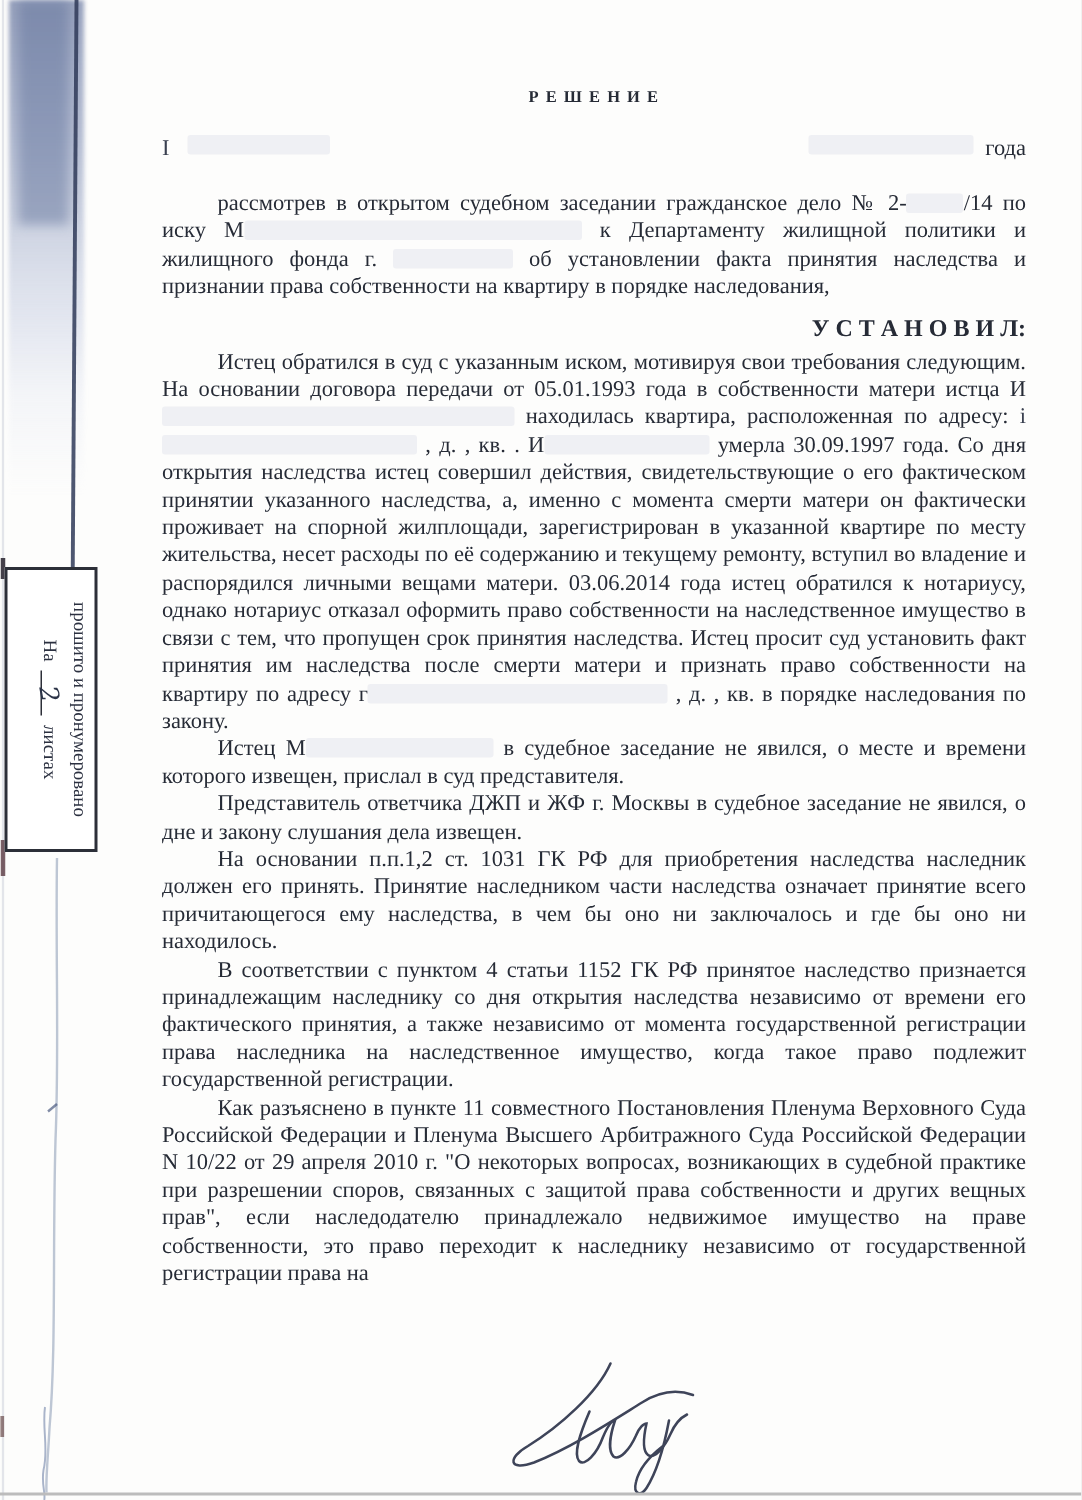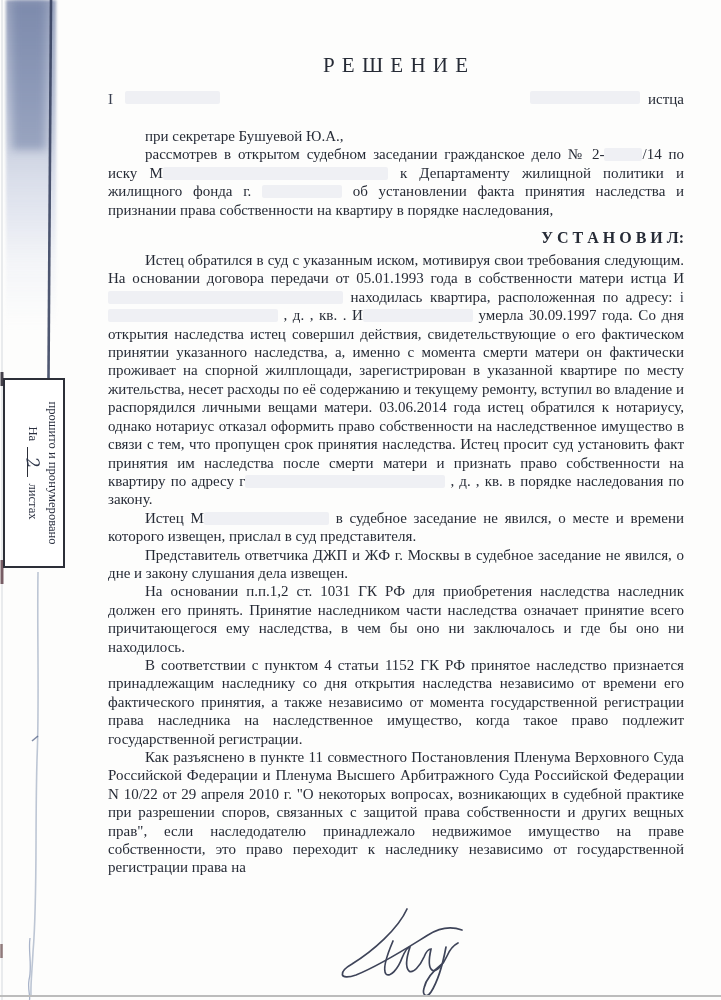--- a/index.html
+++ b/index.html
@@ -48,21 +48,21 @@
   .stamp-count{
     display:inline-block;font-size:17px;font-style:italic;
     font-family:"DejaVu Serif",serif;color:#2c3448;
     transform:rotate(-10deg) translateY(2px);
   }
   
   .doc{
     position:absolute;left:108px;top:55px;width:576px;
     font-size:15px;line-height:18.4px;
   }
-  .title{ text-align:center;font-weight:normal;letter-spacing:1px;font-size:21px;line-height:20px; }
+  .title{ text-align:center;font-weight:bold;letter-spacing:1px;font-size:11px;line-height:20px; }
   .date-row{ display:flex;align-items:baseline;margin-top:15px;height:19px; }
   .dim{ color:#3a4050; }
   .spacer{ flex:1; }
   .redact{
     display:inline-block;height:13px;vertical-align:-2px;
     background:rgba(211,215,226,0.32);border-radius:2px;
   }
   .intro-block{ margin-top:18px; }
   .section-heading{
     text-align:right;font-weight:bold;font-size:16px;
@@ -104,25 +104,24 @@
   </div>
 
   <div class="doc">
     <div class="title">Р Е Ш Е Н И Е</div>
 
     <div class="date-row">
       <span class="dim">I</span>
       <span class="redact" style="width:95px;margin-left:12px"></span>
       <span class="spacer"></span>
       <span class="redact" style="width:110px;margin-right:8px"></span>
-      <span>истца</span>
+      <span>года</span>
     </div>
 
     <div class="intro-block">
-        <p class="para indent">при секретаре Бушуевой Ю.А.,</p>
         <p class="para indent">рассмотрев в открытом судебном заседании гражданское дело № 2-<span class="redact" style="width: 38px;"></span>/14 по иску М<span class="redact" style="width: 225px;"></span> к Департаменту жилищной политики и жилищного фонда г. <span class="redact" style="width: 80px;"></span> об установлении факта принятия наследства и признании права собственности на квартиру в порядке наследования,</p>
       </div>
 
     <div class="section-heading">У С Т А Н О В И Л:</div>
 
     <div>
         <p class="para indent">Истец обратился в суд с указанным иском, мотивируя свои требования следующим. На основании договора передачи от 05.01.1993 года в собственности матери истца И<span class="redact" style="width: 235px;"></span> находилась квартира, расположенная по адресу: <span class="dim">i</span><span class="redact" style="width: 170px;"></span> , д.  , кв.  .  И<span class="redact" style="width: 110px;"></span> умерла 30.09.1997 года. Со дня открытия наследства истец совершил действия, свидетельствующие о его фактическом принятии указанного наследства, а, именно с момента смерти матери он фактически проживает на спорной жилплощади, зарегистрирован в указанной квартире по месту жительства, несет расходы по её содержанию и текущему ремонту, вступил во владение и распорядился личными вещами матери. 03.06.2014 года истец обратился к нотариусу, однако нотариус отказал оформить право собственности на наследственное имущество в связи с тем, что пропущен срок принятия наследства.  Истец просит суд установить факт принятия им наследства после смерти матери и признать право собственности на квартиру по адресу г<span class="redact" style="width: 200px;"></span> , д.  , кв.   в порядке наследования по закону.</p>
         <p class="para indent">Истец М<span class="redact" style="width: 125px;"></span> в судебное заседание не явился, о месте и времени которого извещен, прислал в суд представителя.</p>
         <p class="para indent">Представитель ответчика ДЖП и ЖФ г. Москвы  в судебное заседание не явился, о дне и закону слушания дела извещен.</p>
         <p class="para indent">На основании п.п.1,2 ст. 1031 ГК РФ  для приобретения наследства наследник должен его принять. Принятие наследником части наследства означает принятие всего причитающегося ему наследства, в чем бы оно ни заключалось и где бы оно ни находилось.</p>

